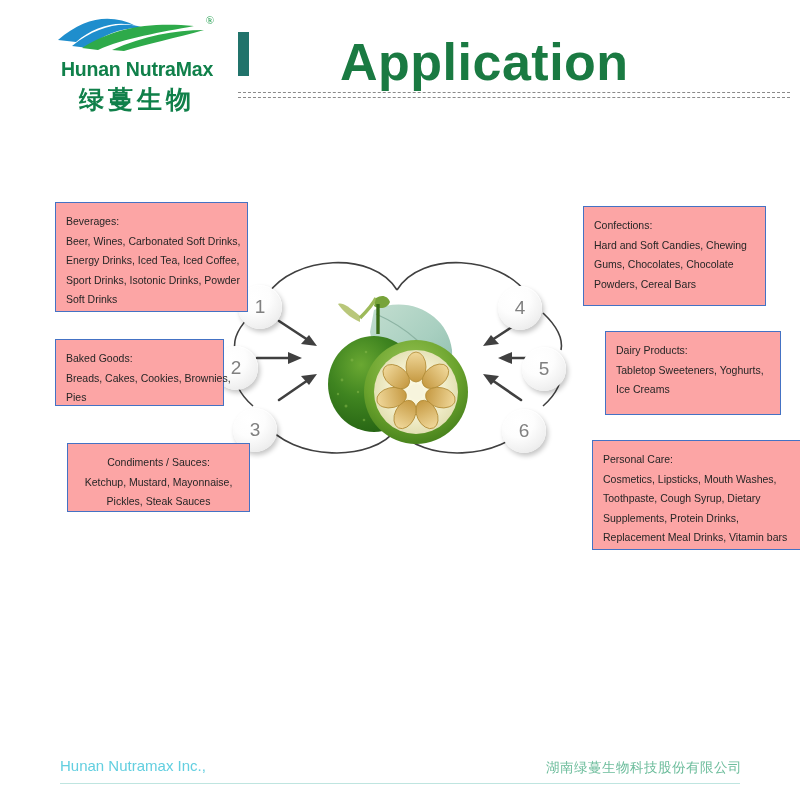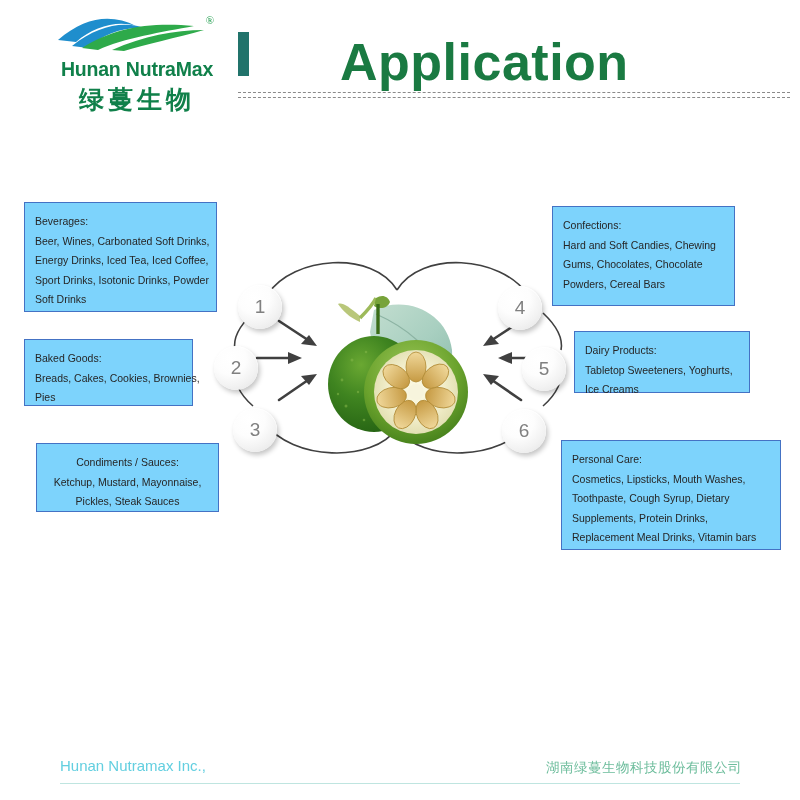--- a/index.html
+++ b/index.html
@@ -92,37 +92,38 @@
     height: 0;
     border-top: 1px dashed #8a8a8a;
   }
   .header-rule-1 { top: 92px; }
   .header-rule-2 { top: 97px; }
 
   
   .tbox {
     position: absolute;
     border: 1.5px solid #4472c4;
-    background: #7dd3fc;
+    background: #fca5a5;
     box-sizing: border-box;
     padding: 9px 10px 6px 10px;
     z-index: 6;
+    margin-left: 31px;
   }
   .tbox .line {
     font-size: 10.5px;
     color: #262626;
     line-height: 19.5px;
     white-space: nowrap;
   }
 
   #box-beverages     { left: 24px;  top: 202px; width: 193px; height: 110px; }
   #box-baked         { left: 24px;  top: 339px; width: 169px; height: 67px;  }
   #box-condiments    { left: 36px;  top: 443px; width: 183px; height: 69px; text-align: center;  }
   #box-confections   { left: 552px; top: 206px; width: 183px; height: 100px;  }
-  #box-dairy         { left: 574px; top: 331px; width: 176px; height: 62px;  }
+  #box-dairy         { left: 574px; top: 331px; width: 176px; height: 84px;  }
   #box-personal      { left: 561px; top: 440px; width: 220px; height: 110px; }
 
   
   #diagram {
     position: absolute;
     left: 205px;
     top: 250px;
     width: 390px;
     height: 215px;
     z-index: 3;

